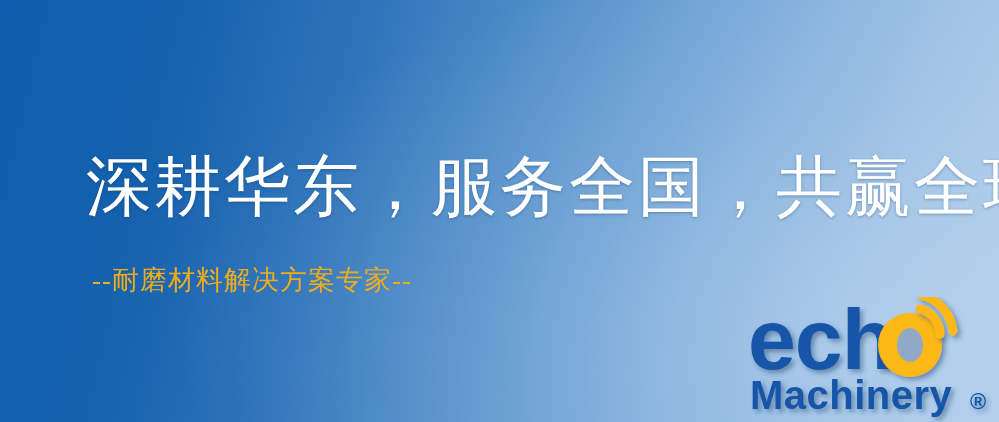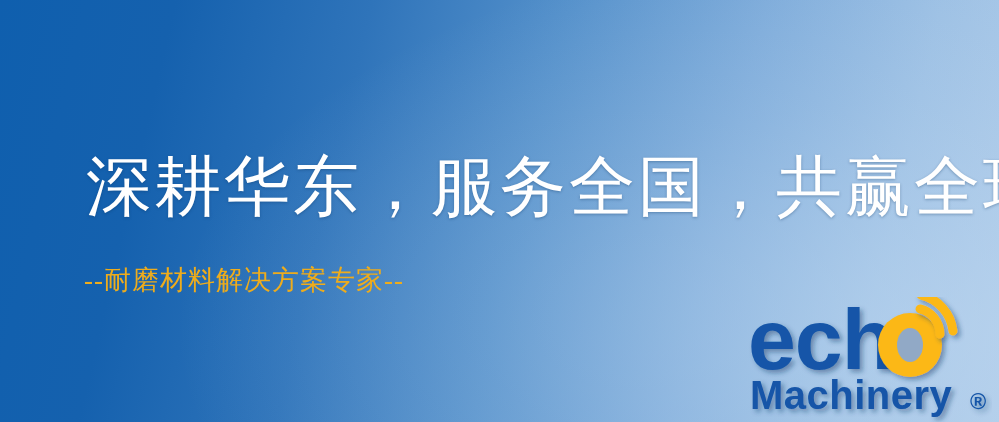--- a/index.html
+++ b/index.html
@@ -43,21 +43,21 @@
     line-height: 82px;
     letter-spacing: 3px;
     color: #ffffff;
     white-space: nowrap;
     text-shadow: 0 1px 3px rgba(8, 48, 92, 0.35);
     z-index: 3;
   }
 
   .subtitle {
     position: absolute;
-    left: 84px;
+    left: 92px;
     top: 263px;
     font-family: "Liberation Serif", "DejaVu Serif", serif;
     font-size: 27px;
     line-height: 34px;
     letter-spacing: 1px;
     color: #eeac1c;
     white-space: nowrap;
     z-index: 3;
   }
 

